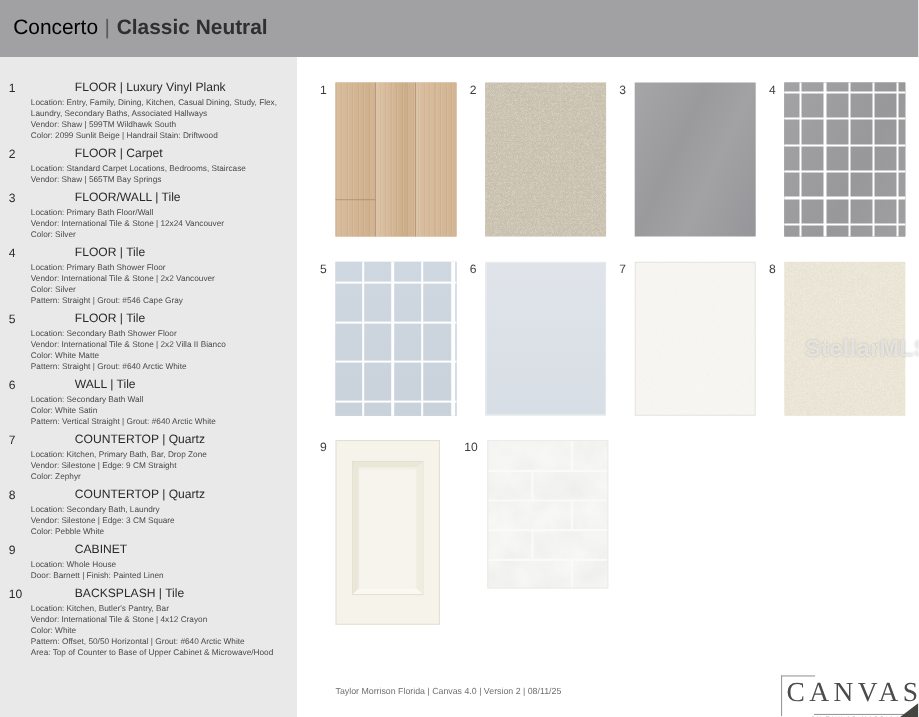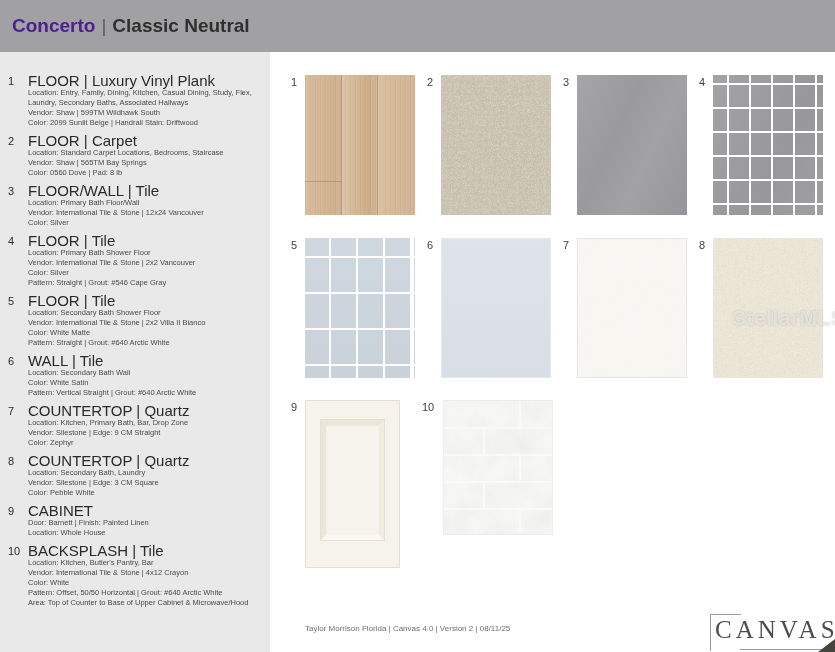--- a/index.html
+++ b/index.html
@@ -9,32 +9,32 @@
     -webkit-font-smoothing:antialiased;
   }
   
   .header{
     position:absolute;left:0;top:0;width:835px;height:52px;
     background:#a1a1a3;display:flex;align-items:center;justify-content:space-between;
     padding:0 12px;box-sizing:border-box;
   }
   .brand{font-size:21px;font-weight:bold;letter-spacing:2.5px;color:#141414;}
   .collection-title{font-size:19px;color:#333;}
-  .collection-title .coll{font-weight:bold;color:#4c1d95;}
+  .collection-title .coll{font-weight:normal;color:#000000;}
   .collection-title .sep{color:#5a5a5a;padding:0 6px;font-weight:normal;}
   .collection-title .pal{font-weight:bold;color:#2f2f2f;}
   
   .sidebar{
     position:absolute;left:0;top:52px;width:270px;height:600px;
     background:#e9e9e9;box-sizing:border-box;padding:22px 6px 0 8px;
   }
   .item{display:flex;margin-bottom:6px;}
   .inum{width:20px;flex:0 0 20px;font-size:11px;color:#2a2a2a;padding-top:1px;}
   .ibody{flex:1;min-width:0;}
-  .ititle{font-size:15px;color:#2a2a2a;line-height:13px;margin-bottom:1px;}
+  .ititle{font-size:11px;color:#2a2a2a;line-height:13px;margin-bottom:1px;margin-left:40px;}
   .idet{font-size:7.5px;color:#4a4a4a;line-height:10px;}
   
   .main{position:absolute;left:270px;top:52px;width:565px;height:600px;background:#ffffff;overflow:hidden;}
   .snum{position:absolute;font-size:11px;color:#3d3d3d;}
   .swatch{position:absolute;box-sizing:border-box;}
   .tex{position:absolute;left:0;top:0;}
   
   .sw-wood{
     background-color:#d3b593;
     background-image:
@@ -117,21 +117,20 @@
       <div class="idet">Color: 2099 Sunlit Beige | Handrail Stain: Driftwood</div>
     </div>
   </div>
 
   <div class="item">
     <div class="inum">2</div>
     <div class="ibody">
       <div class="ititle">FLOOR | Carpet</div>
       <div class="idet">Location: Standard Carpet Locations, Bedrooms, Staircase</div>
       <div class="idet">Vendor: Shaw | 565TM Bay Springs</div>
-      <div class="idet">Color: 0560 Dove | Pad: 8 lb</div>
     </div>
   </div>
 
   <div class="item">
     <div class="inum">3</div>
     <div class="ibody">
       <div class="ititle">FLOOR/WALL | Tile</div>
       <div class="idet">Location: Primary Bath Floor/Wall</div>
       <div class="idet">Vendor: International Tile &amp; Stone | 12x24 Vancouver</div>
       <div class="idet">Color: Silver</div>
@@ -187,22 +186,22 @@
       <div class="idet">Location: Secondary Bath, Laundry</div>
       <div class="idet">Vendor: Silestone | Edge: 3 CM Square</div>
       <div class="idet">Color: Pebble White</div>
     </div>
   </div>
 
   <div class="item">
     <div class="inum">9</div>
     <div class="ibody">
       <div class="ititle">CABINET</div>
+      <div class="idet">Location: Whole House</div>
       <div class="idet">Door: Barnett | Finish: Painted Linen</div>
-      <div class="idet">Location: Whole House</div>
     </div>
   </div>
 
   <div class="item">
     <div class="inum">10</div>
     <div class="ibody">
       <div class="ititle">BACKSPLASH | Tile</div>
       <div class="idet">Location: Kitchen, Butler's Pantry, Bar</div>
       <div class="idet">Vendor: International Tile &amp; Stone | 4x12 Crayon</div>
       <div class="idet">Color: White</div>

